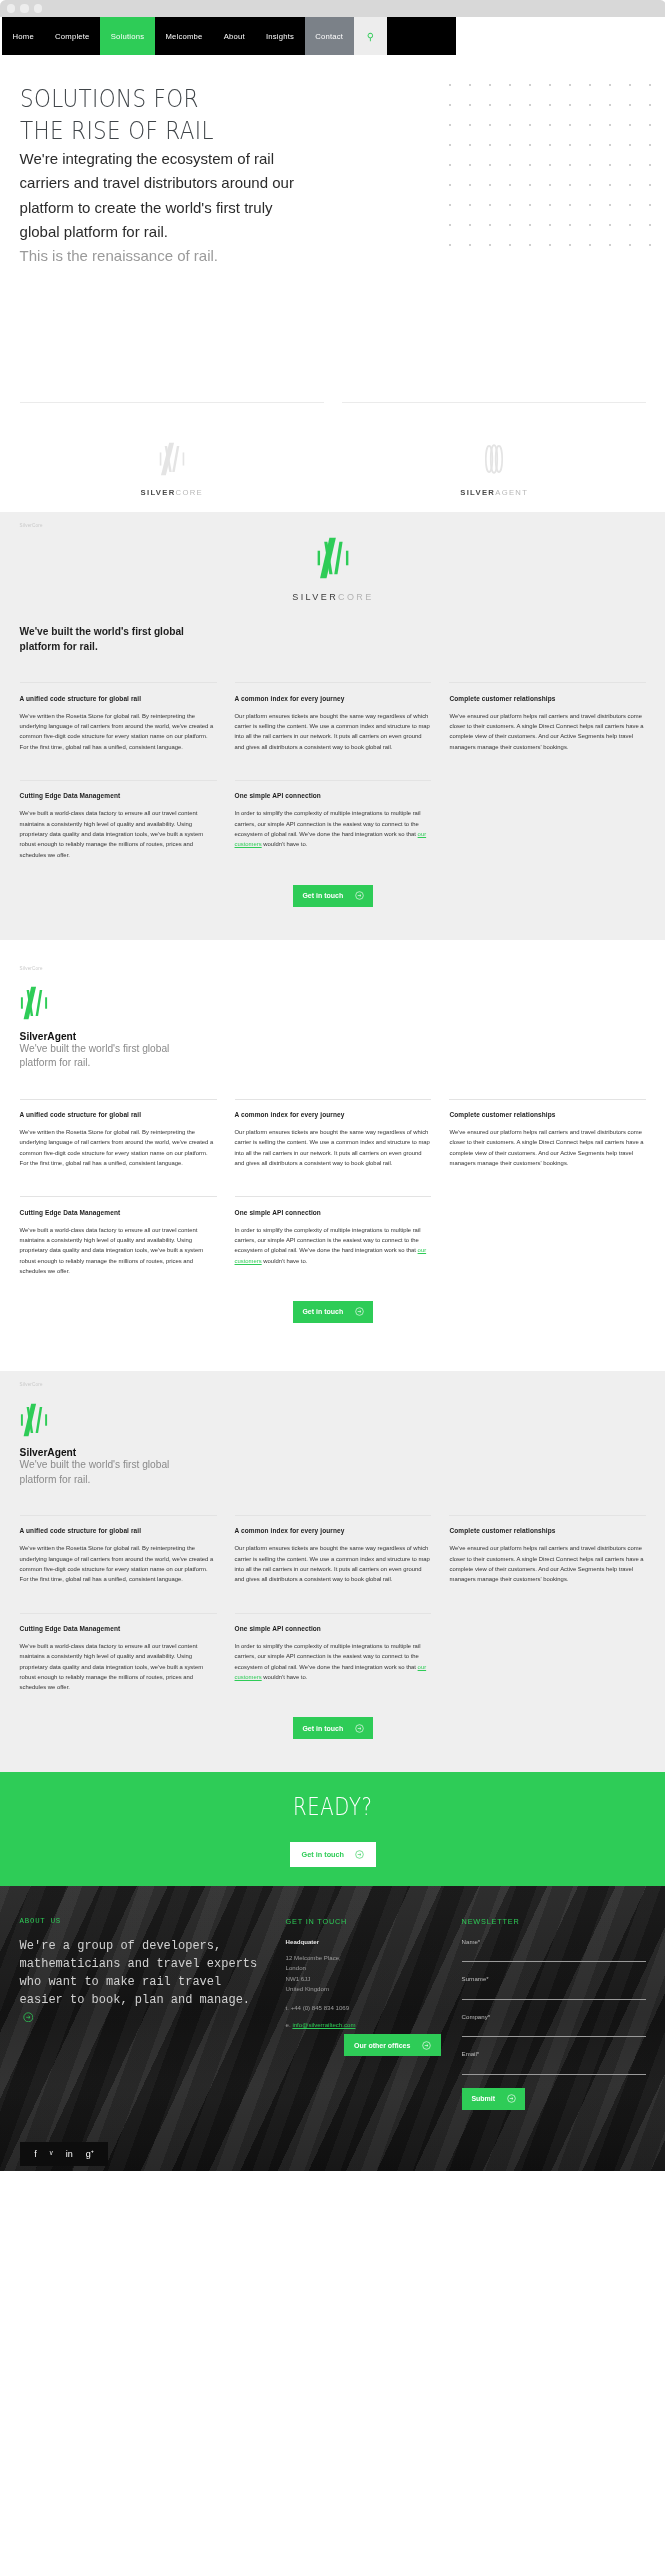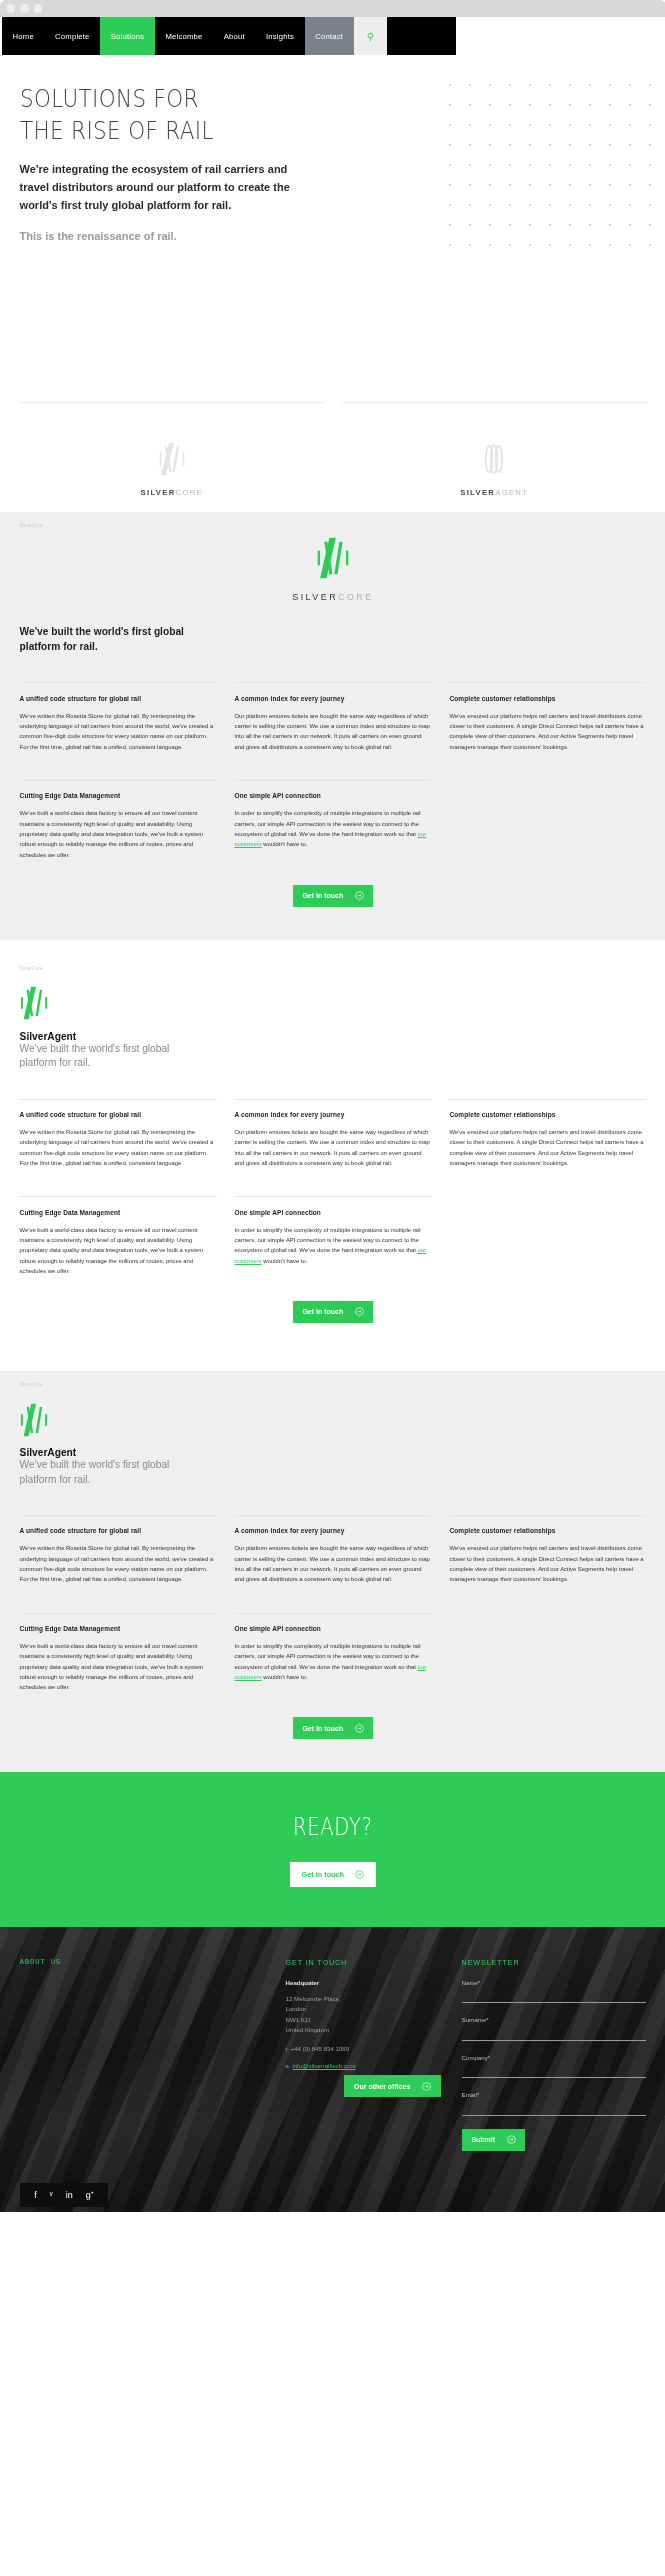--- a/index.html
+++ b/index.html
@@ -57,26 +57,24 @@
     font-weight: 300;
     font-size: 25px;
     line-height: 1.28;
     letter-spacing: 0.4px;
     color: #3f4448;
     text-transform: uppercase;
     transform: scaleX(.86);
     transform-origin: left top;
   }
   .hero p {
-    font-size: 11px;
+    font-size: 15px;
     line-height: 1.62;
     color: #2b2b2b;
-    margin-top: 14px;
     max-width: 285px;
-    font-weight: bold;
   }
   .hero p.muted { color: #9a9a9a; }
 
   
   .strip { display:flex; padding: 0 19.6px; gap: 18px; margin-top: 3.3px; }
   .strip-col { flex:1; padding-top: 11.4px; border-top: 1.6px solid #ebebeb; text-align:center; }
   .strip-mark { margin: 26px auto 11.4px; width: 28px; height: 36px; }
   .strip-name { font-size: 7.7px; letter-spacing: 1.3px; font-weight: 700; color:#4a4a4a; }
   .strip-name em { font-style: normal; font-weight: 400; color:#b8b8b8; }
 
@@ -108,21 +106,21 @@
     display:inline-flex; align-items:center; gap: 11.4px;
     background:#2ecc57; color:#fff; font-size:7px; font-weight:700;
     padding: 6.5px 9.8px; border: none; cursor: pointer; white-space:nowrap;
   }
   .btn .arrow { width: 9px; height: 9px; flex:none; }
   .btn.white { background:#fff; color:#2ecc57; font-size: 7.3px; padding: 8.2px 11.4px; }
   .btn-row { text-align:center; margin-top: 24.5px; }
 
   
   .ready {
-    background:#2ecc57; height: 155px; display:flex; flex-direction:column;
+    background:#2ecc57; height: 114px; display:flex; flex-direction:column;
     align-items:center; justify-content:center; gap: 21px;
   }
   .ready h2 {
     font-family:"DejaVu Sans", sans-serif;
     font-weight:300; font-size: 24.5px; color:#fff; letter-spacing:0.8px;
     transform: scaleX(.8);
   }
 
   
   .footer { position:relative; background:#1b1b1b; color:#cfcfcf; padding: 31px 19.6px 0; min-height: 253px; overflow:hidden;}
@@ -403,20 +401,27 @@
       </svg>
     </button>
   </section>
 
   <footer class="footer">
     <div class="bg"></div>
     <div class="footer-inner">
 
       <div class="fcol1">
         <div class="fhead">ABOUT US</div>
+        <div class="fbig">
+          <span>We're a group of developers, mathematicians and travel experts who want to make rail travel easier to book, plan and manage.</span>
+          <svg class="arrow" viewBox="0 0 20 20">
+            <circle cx="10" cy="10" r="8.5" fill="none" stroke="#2ecc57" stroke-width="1.5"></circle>
+            <path d="M6 10 H13 M10.5 7.2 L13.4 10 L10.5 12.8" fill="none" stroke="#2ecc57" stroke-width="1.5"></path>
+          </svg>
+        </div>
       </div>
 
       <div class="fcol2">
         <div class="fhead">GET IN TOUCH</div>
         <div class="fsub">Headquater</div>
         <div class="faddr">
           <div>12 Melcombe Place,</div>
           <div>London</div>
           <div>NW1 6JJ</div>
           <div>United Kingdom</div>

